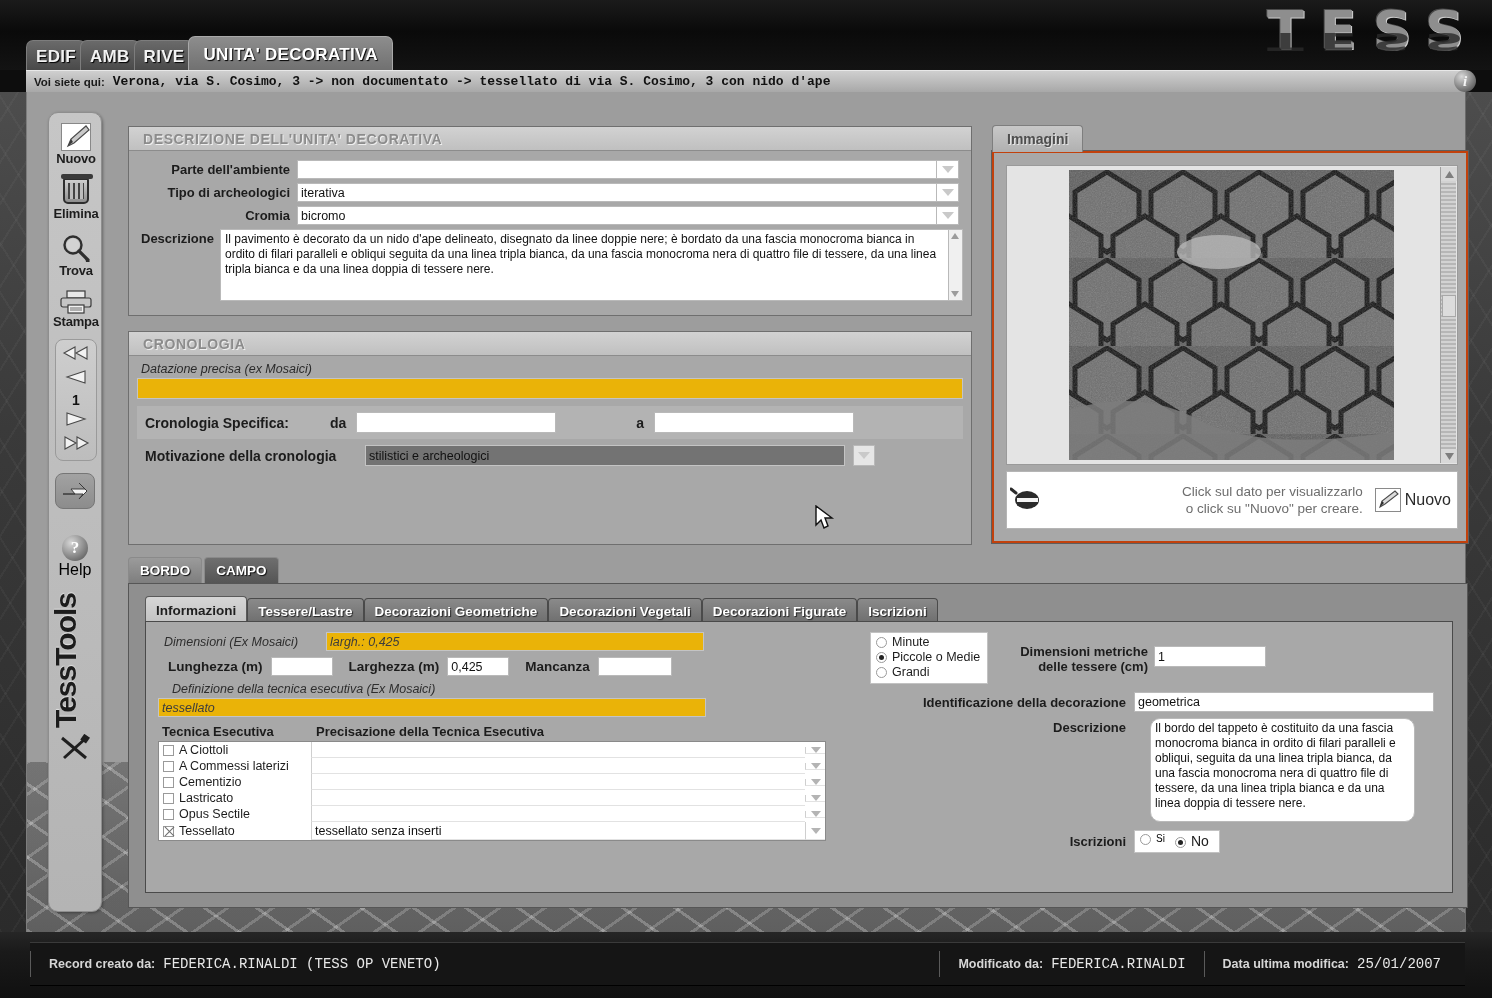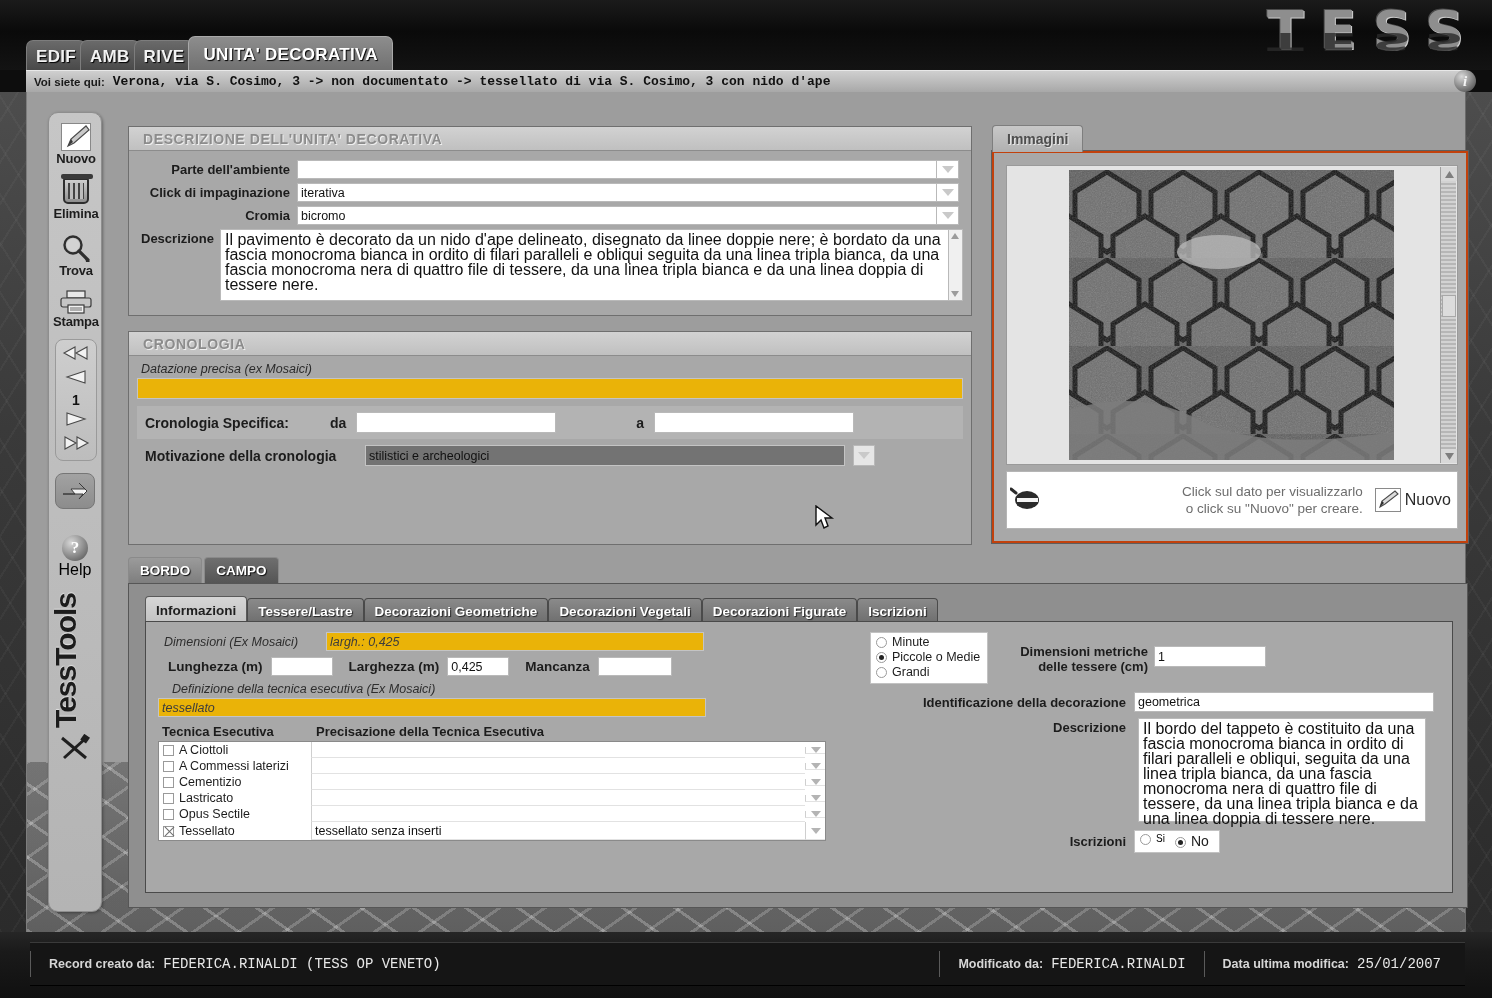--- a/index.html
+++ b/index.html
@@ -224,21 +224,21 @@
     display:flex; align-items:center; padding-left: 3px;
     overflow:hidden; white-space: nowrap;
   }
   .fld.shaded { background:#eab308; border-color:#c4c4c4; color:#3d3d3d; font-style: italic; }
   .ddl {
     width: 22px; height: 19px; background:#fff; border:1px solid #b9b9b9; border-left:none;
     display:flex; align-items:center; justify-content:center;
   }
   .caret { width:0;height:0;border-left:6px solid transparent;border-right:6px solid transparent;border-top:7px solid #c9c9c9; }
   .ta {
-    background:#fff; border:1px solid #b9b9b9; font-size:16px; color:#111;
+    background:#fff; border:1px solid #b9b9b9; font-size:12px; color:#111;
     padding: 2px 4px; line-height: 15px;
     position: relative;
   }
 
   
   .imgtab {
     position:absolute; left:992px; top:125px; height:27px; padding:0 14px;
     background: linear-gradient(180deg,#c8c8c8,#b0b0b0);
     border:1px solid #7e7e7e; border-bottom:none; border-radius:4px 4px 0 0;
     display:flex; align-items:center;
@@ -492,21 +492,21 @@
 
       <div class="row">
         <div class="lab" style="width:160px;">Parte dell'ambiente</div>
         <div class="fld" style="width:640px;"></div>
         <div class="ddl">
             <span class="caret"></span>
           </div>
       </div>
 
       <div class="row">
-        <div class="lab" style="width:160px;">Click di impaginazione</div>
+        <div class="lab" style="width:160px;">Tipo di archeologici</div>
         <div class="fld" style="width:640px;">iterativa</div>
         <div class="ddl">
             <span class="caret"></span>
           </div>
       </div>
 
       <div class="row">
         <div class="lab" style="width:160px;">Cromia</div>
         <div class="fld" style="width:640px;">bicromo</div>
         <div class="ddl">
@@ -742,21 +742,21 @@
           <div class="fld" style="width:112px;height:21px;margin-left:6px;margin-top:14px;">1</div>
         </div>
 
         <div style="display:flex; align-items:center; margin-bottom:6px;">
           <div style="width:262px; text-align:right; font-size:13px; font-weight:bold; color:#1c1c1c;">Identificazione della decorazione</div>
           <div class="fld" style="width:300px;height:20px;margin-left:8px;">geometrica</div>
         </div>
 
         <div style="display:flex; align-items:flex-start; margin-bottom:8px;">
           <div style="width:262px; text-align:right; font-size:13px; font-weight:bold; color:#1c1c1c; padding-top:2px;">Descrizione</div>
-          <div class="ta" style="width:288px;height:104px;margin-left:12px;">Il bordo del tappeto è costituito da una fascia monocroma bianca in ordito di filari paralleli e obliqui, seguita da una linea tripla bianca, da una fascia monocroma nera di quattro file di tessere, da una linea tripla bianca e da una linea doppia di tessere nere.</div>
+          <div class="ta" style="width:265px;height:104px;margin-left:24px;border-radius:10px;">Il bordo del tappeto è costituito da una fascia monocroma bianca in ordito di filari paralleli e obliqui, seguita da una linea tripla bianca, da una fascia monocroma nera di quattro file di tessere, da una linea tripla bianca e da una linea doppia di tessere nere.</div>
         </div>
 
         <div style="display:flex; align-items:center;">
           <div style="width:262px; text-align:right; font-size:13px; font-weight:bold; color:#1c1c1c;">Iscrizioni</div>
           <div style="background:#fff;border:1px solid #c2c2c2;margin-left:8px;padding:2px 10px 3px 5px;display:flex;gap:10px;">
             <div style="font-size:10px;color:#000000;"><span class="radio"></span><span>Si</span></div>
             <div style="font-size:14px;color:#1c1c1c;"><span class="radio sel"></span><span>No</span></div>
           </div>
         </div>
       </div>

